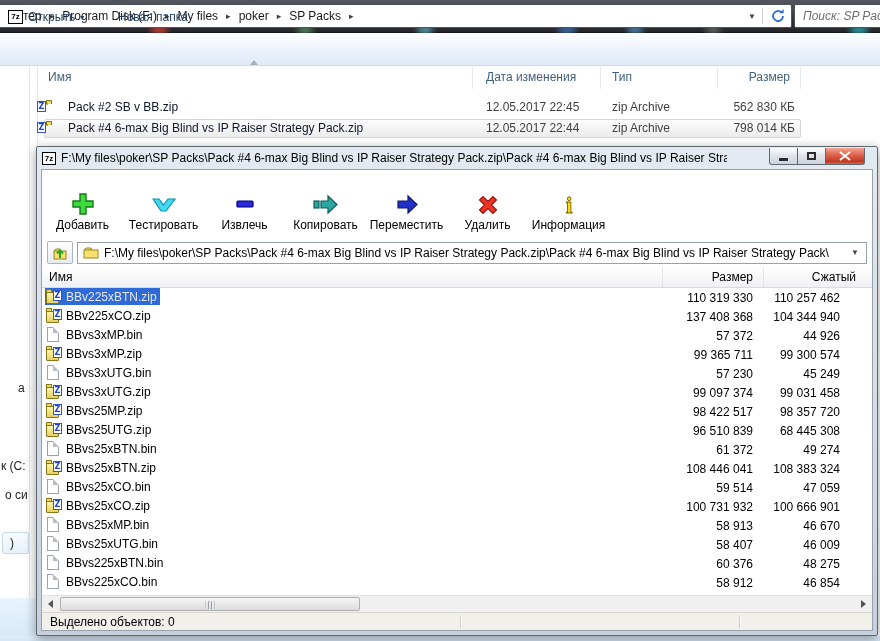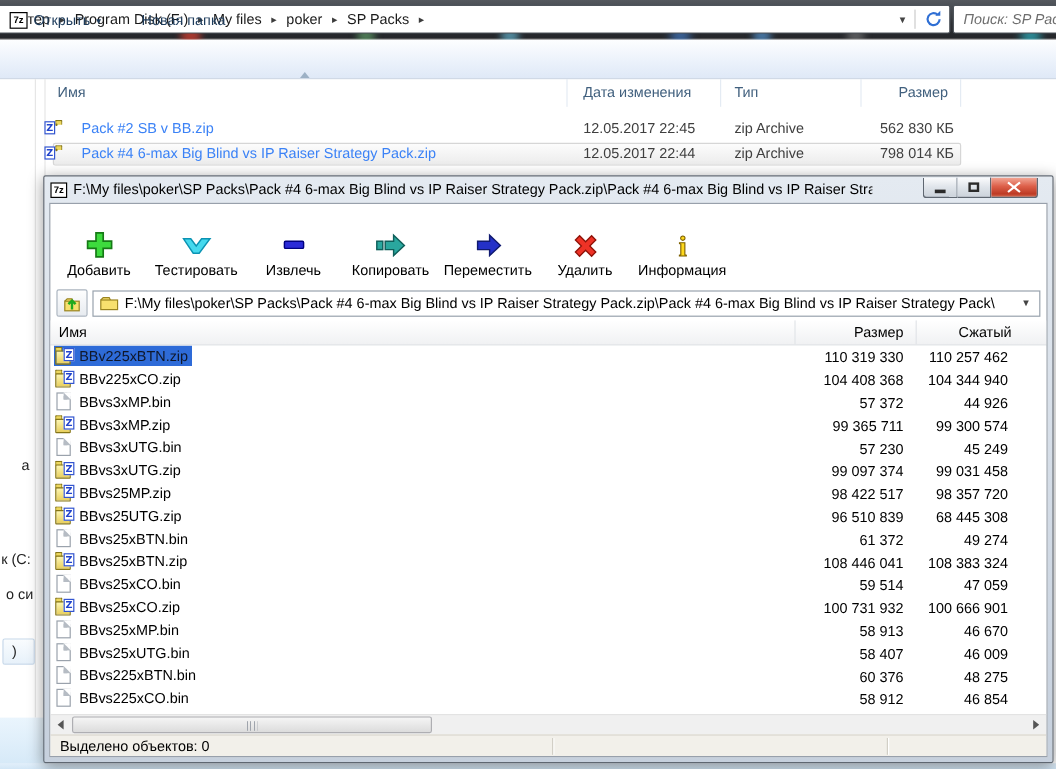--- a/index.html
+++ b/index.html
@@ -49,21 +49,21 @@
   .exp-header{position:absolute;left:40px;top:66px;width:840px;height:24px;color:#41607e;}
   .exp-header .h{position:absolute;top:4px;}
   .exp-h-name{left:8px;}
   .exp-h-date{left:446px;}
   .exp-h-type{left:572px;}
   .exp-h-size{left:677px;width:73px;text-align:right;}
   .exp-colline{position:absolute;top:0;width:1px;height:23px;background:#e4ebf3;}
   .exp-row{position:absolute;left:40px;width:840px;height:19px;}
   .exp-row .cell{position:absolute;top:2px;white-space:nowrap;}
   .exp-c-icon{left:6px;top:2px;}
-  .exp-c-name{left:28px;color:#3b82f6;}
+  .exp-c-name{left:28px;color:#0f172a;}
   .exp-c-date{left:446px;color:#3f3f3f;}
   .exp-c-type{left:572px;color:#3f3f3f;}
   .exp-c-size{left:655px;width:100px;text-align:right;color:#3f3f3f;}
   .exp-row1{top:98px;}
   .exp-row2{top:119px;}
   .exp-row-hl{position:absolute;left:4px;top:0;width:757px;height:19px;
     background:linear-gradient(#fcfcfc,#ececec);border:1px solid #d6d6d6;border-radius:2px;}
   .exp-row2 .cell,.exp-row2 .exp-c-icon{z-index:1;}
   .exp-row .cell{z-index:1;}
 
@@ -106,27 +106,27 @@
   .addr-combo{flex:1;height:22px;border:1px solid #98a2ad;background:#fff;
     display:flex;align-items:center;gap:5px;padding:0 3px 0 5px;}
   .addr-path{flex:1;white-space:nowrap;overflow:hidden;color:#000;}
   .addr-caret{font-size:8px;color:#444;padding:0 4px;}
   .addr-caret::after{content:"\25BC";}
   .sz-cols{height:21px;display:flex;align-items:center;
     background:linear-gradient(#ffffff,#f0f1f3);border-bottom:1px solid #d8dbdf;}
   .colh{color:#000;}
   .colh-name{width:620px;padding-left:7px;}
   .colh-size{width:101px;text-align:right;padding-right:10px;border-left:1px solid #e2e4e8;align-self:stretch;line-height:21px;}
-  .colh-packed{flex:1;text-align:right;padding-right:29px;border-left:1px solid #e2e4e8;align-self:stretch;line-height:21px;}
+  .colh-packed{flex:1;text-align:right;padding-right:16px;border-left:1px solid #e2e4e8;align-self:stretch;line-height:21px;}
   .sz-list{flex:1;overflow:hidden;background:#fff;}
   .sz-row{height:19px;display:flex;align-items:center;color:#000;}
   .fcell{width:620px;padding-left:3px;}
   .fwrap{display:inline-flex;align-items:center;gap:4px;padding:1px 3px 1px 1px;}
   .sz-row.selected .fwrap{background:#2e6bd8;}
-  .sz-row.selected .fname{color:#0f172a;}
+  .sz-row.selected .fname{color:#e5e5e5;}
   .fsize{width:101px;text-align:right;padding-right:10px;}
   .fpacked{flex:1;text-align:right;padding-right:32px;}
   .ficon{width:16px;height:15px;position:relative;flex:0 0 16px;}
   .sz-row .ico-zip,.sz-row .ico-bin{display:none;}
   .sz-row.type-zip .ico-zip{display:block;}
   .sz-row.type-bin .ico-bin{display:block;}
   
   .ico-zip{position:absolute;inset:0;}
   .ico-zip .tab{position:absolute;left:0;top:0;width:6px;height:4px;background:#edd75e;
     border:1px solid #867616;border-bottom:none;border-radius:1px 1px 0 0;}
@@ -391,21 +391,21 @@
                   <span class="ico-zip">
                     <span class="tab"></span>
                     <span class="fbody"></span>
                     <span class="zbadge"></span>
                   </span>
 
                 </span>
                 <span class="fname">BBv225xCO.zip</span>
               </span>
             </span>
-            <span class="fsize">104 408 368</span>
+            <span class="fsize">137 408 368</span>
             <span class="fpacked">104 344 940</span>
           </div>
           <div class="sz-row type-bin">
             <span class="fcell">
               <span class="fwrap">
                 <span class="ficon">
 
                   <span class="ico-bin"></span>
                 </span>
                 <span class="fname">BBvs3xMP.bin</span>

